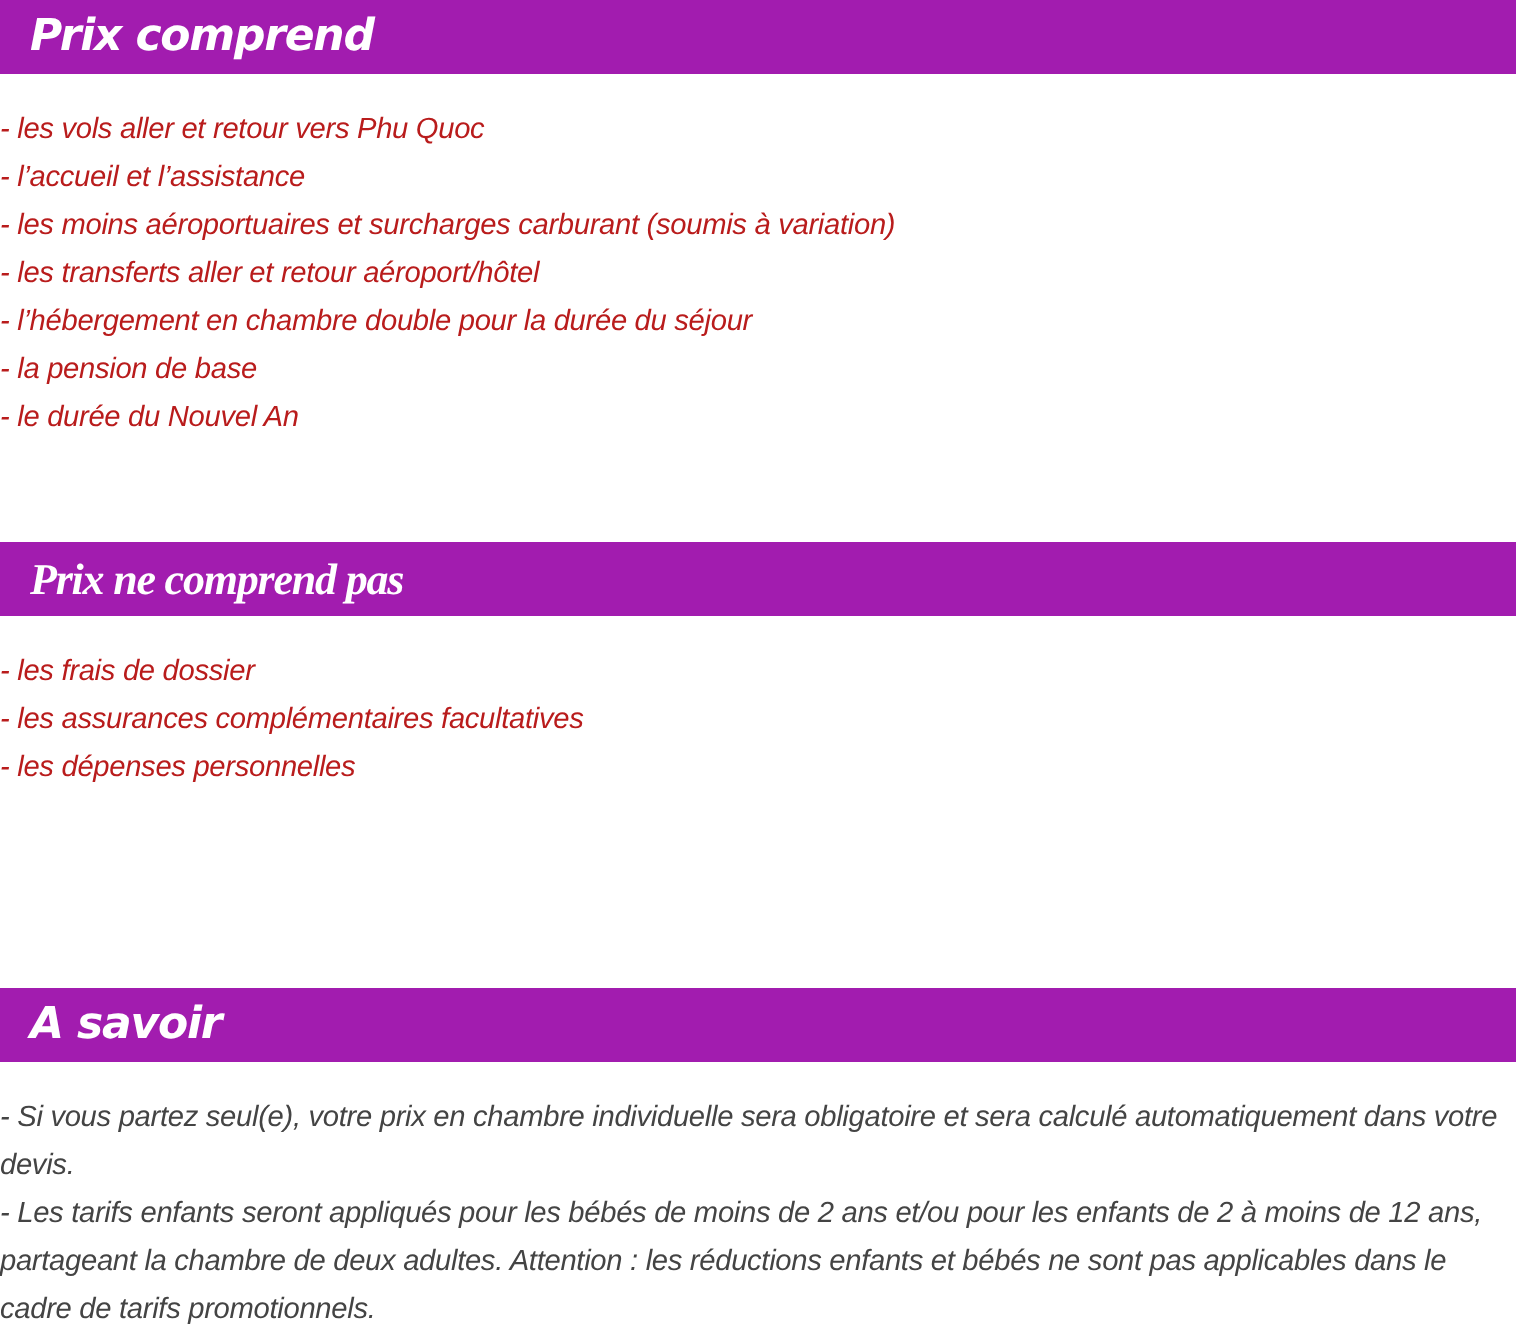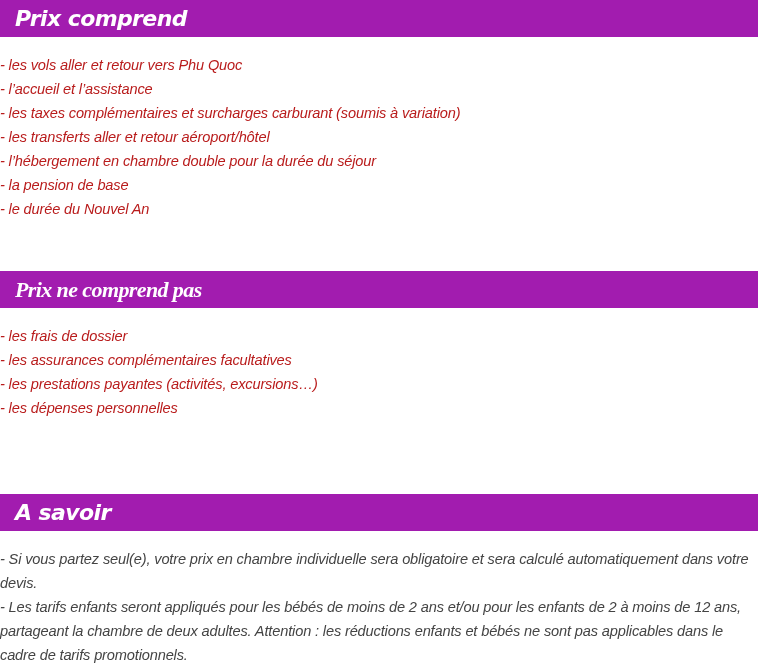--- a/index.html
+++ b/index.html
@@ -62,30 +62,29 @@
       letter-spacing: -0.15px;
     }
   </style>
 </head>
 <body>
 
 <div class="section-header" style="top:0px;">Prix comprend</div>
 <ul class="item-list" style="top:53px;">
   <li class="item">- les vols aller et retour vers Phu Quoc</li>
   <li class="item">- l’accueil et l’assistance</li>
-  <li class="item">- les taxes complémentaires et surcharges carburant (soumis à variation)</li>
+  <li class="item">- les moins aéroportuaires et surcharges carburant (soumis à variation)</li>
   <li class="item">- les transferts aller et retour aéroport/hôtel</li>
   <li class="item">- l’hébergement en chambre double pour la durée du séjour</li>
   <li class="item">- la pension de base</li>
   <li class="item">- le durée du Nouvel An</li>
 </ul>
 
 <div class="section-header" style="top:271px;font-family:Liberation Serif, serif;">Prix ne comprend pas</div>
 <ul class="item-list" style="top:324px;">
   <li class="item">- les frais de dossier</li>
   <li class="item">- les assurances complémentaires facultatives</li>
-  <li class="item">- les prestations payantes (activités, excursions…)</li>
   <li class="item">- les dépenses personnelles</li>
 </ul>
 
 <div class="section-header" style="top:494px;">A savoir</div>
 <p class="para" style="top:547px;">- Si vous partez seul(e), votre prix en chambre individuelle sera obligatoire et sera calculé automatiquement dans votre devis.</p>
 <p class="para" style="top:595px;">- Les tarifs enfants seront appliqués pour les bébés de moins de 2 ans et/ou pour les enfants de 2 à moins de 12 ans, partageant la chambre de deux adultes. Attention : les réductions enfants et bébés ne sont pas applicables dans le cadre de tarifs promotionnels.</p>
 
 </body></html>

